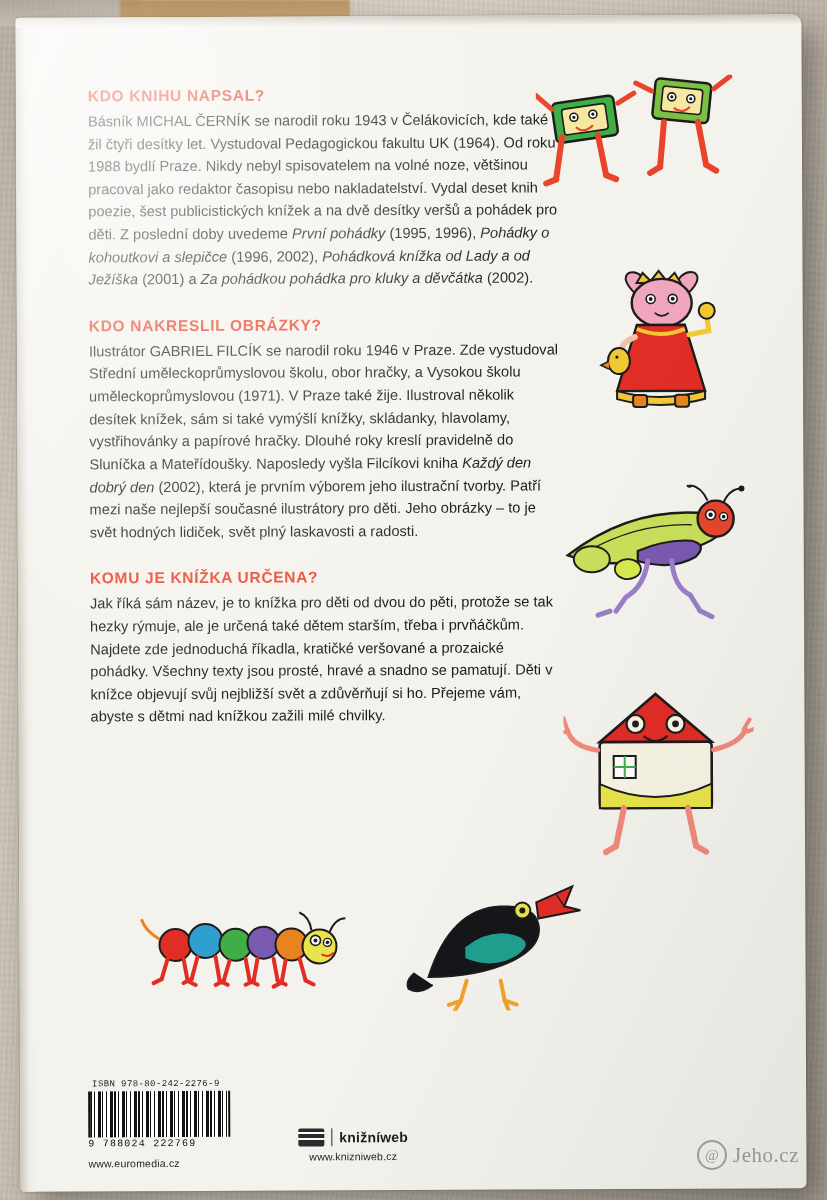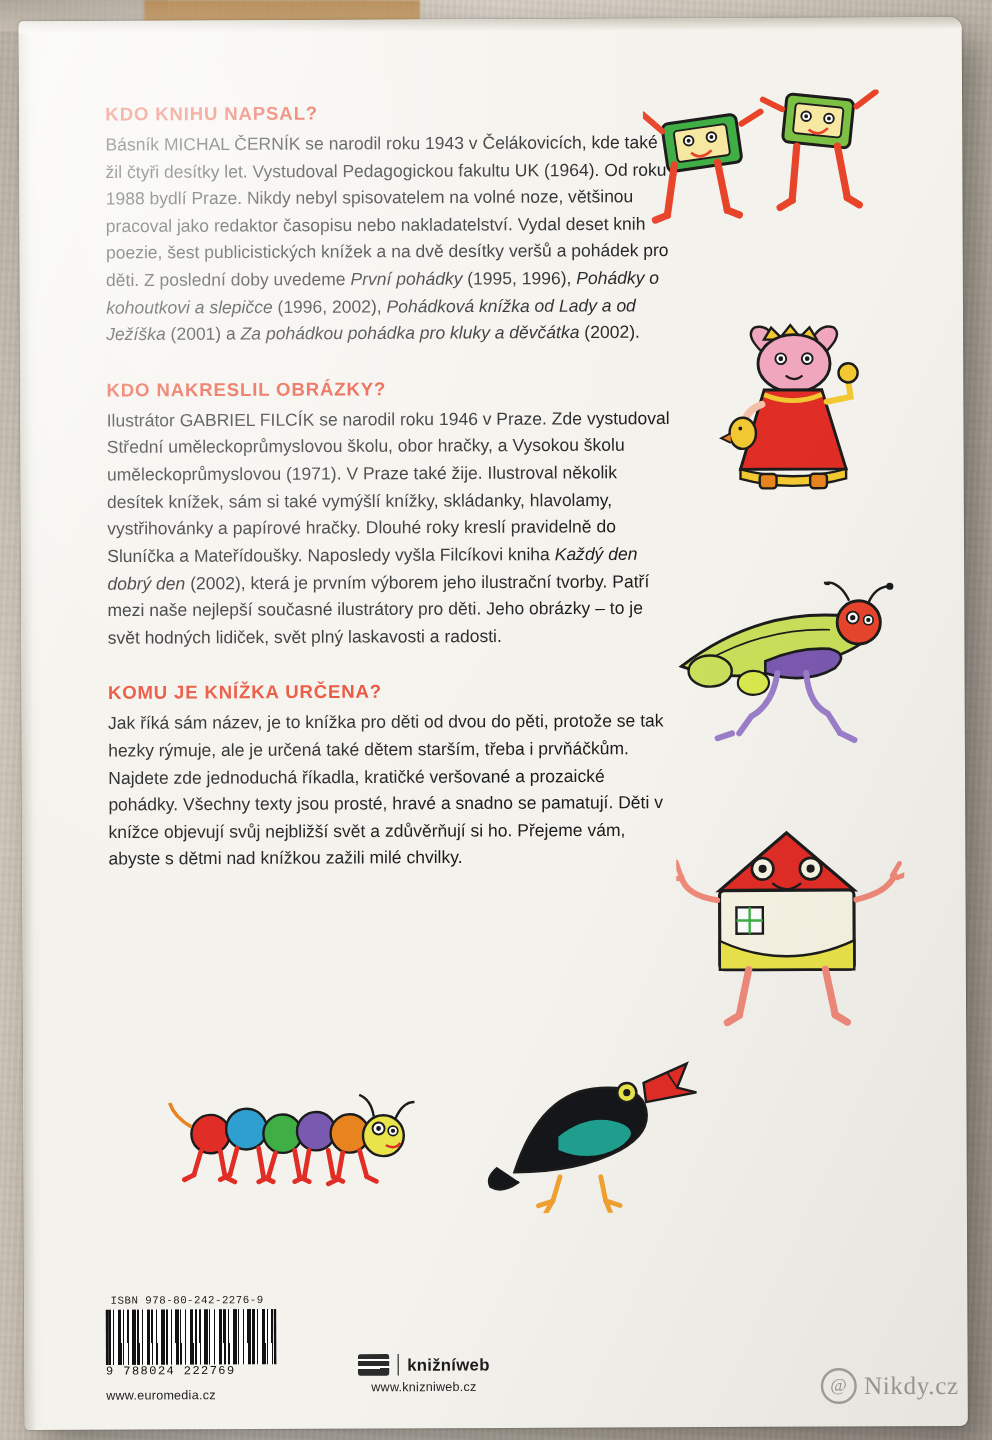--- a/index.html
+++ b/index.html
@@ -400,15 +400,15 @@
         <span class="pub-name">knižníweb</span>
       </div>
       <div class="pub-site">www.knizniweb.cz</div>
     </div>
 
     <div class="book-sheen"></div>
   </div>
 
   <div class="watermark">
     <span class="at">@</span>
-    <span>Nikdy.cz</span>
+    <span>Jeho.cz</span>
   </div>
 </div>
 
 </body></html>

